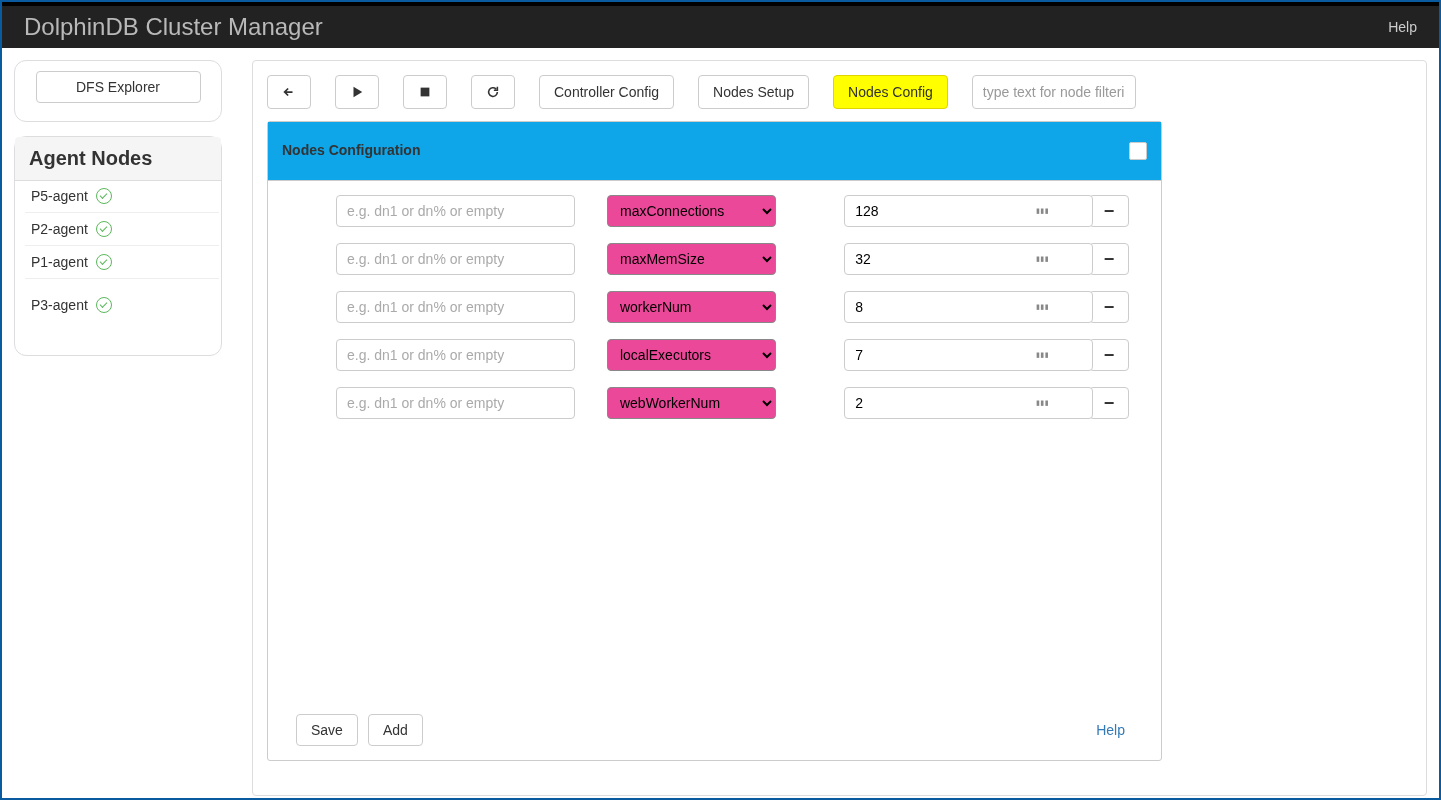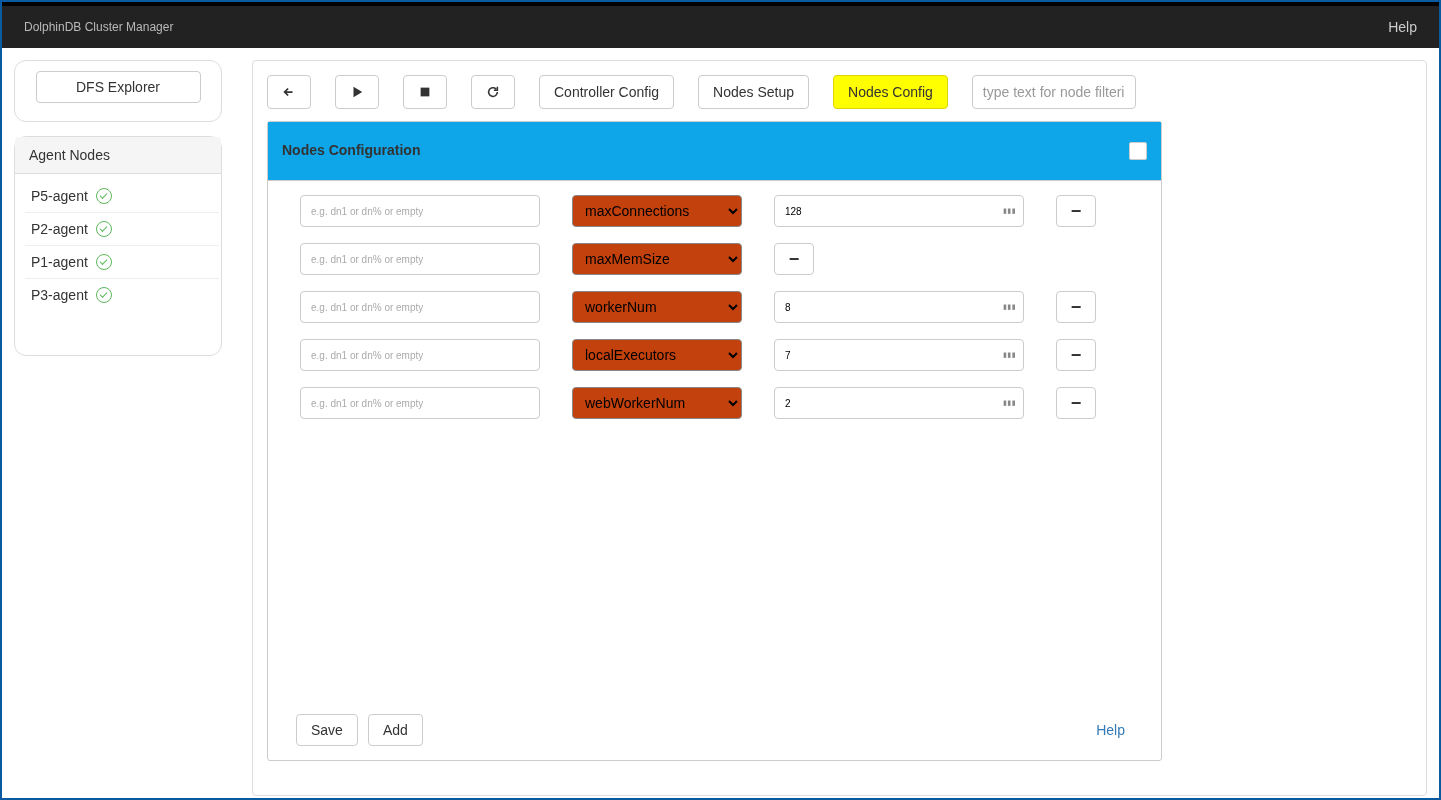--- a/index.html
+++ b/index.html
@@ -1,36 +1,36 @@
 <!DOCTYPE html>
 <html><head>
 <meta charset="utf-8">
 <style>
 * { margin: 0; padding: 0; box-sizing: border-box; font-family: "Helvetica Neue", Helvetica, Arial, sans-serif; }
 body { background: #fff; overflow: hidden; }
 
 .outer-frame { border: 2px solid #0a5aa0; width: 1441px; height: 800px; position: relative; background:#fff; }
 
 .top-bar { background: #222; height: 46px; display: flex; align-items: center; justify-content: space-between; padding: 0 22px; border-top: 4px solid #000; }
-.top-bar .title { color: #b9b9b9; font-size: 12px; font-weight: 400; }
+.top-bar .title { color: #b9b9b9; font-size: 24px; font-weight: 400; }
 .top-bar .help-top { color: #ccc; font-size: 14px; cursor: pointer; }
 
 .main-wrap { position: absolute; top: 58px; left: 12px; right: 12px; bottom: 2px; display: flex; gap: 30px; }
 
 .left-col { width: 208px; display: flex; flex-direction: column; gap: 14px; }
 .btn { background: #fff; border: 1px solid #ccc; border-radius: 4px; padding: 7px 14px; font-size: 14px; color: #333; cursor: pointer; }
 .dfs-btn { width: 165px; margin: 10px auto 0; display: block; text-align: center; }
 
 .panel { border: 1px solid #ddd; border-radius: 12px; background: #fff; }
-.panel-heading { background: #f5f5f5; border-bottom: 1px solid #ddd; padding: 10px 14px; font-size: 14px; color: #333; font-weight: 400; border-radius: 4px 4px 0 0; }
+.panel-heading { background: #f5f5f5; border-bottom: 1px solid #ddd; padding: 10px 14px; font-size: 20px; color: #333; font-weight: 700; border-radius: 4px 4px 0 0; }
 .agent-panel { height: 220px; position: relative; }
 .agent-body { position: absolute; top: 39px; bottom: 2px; left: 2px; right: 2px; overflow-y: scroll; }
 .agent-list { padding: 4px 0 0 8px; }
 .agent-item { display: flex; align-items: center; gap: 8px; padding: 8px 6px; border-bottom: 1px solid #eee; font-size: 14px; color: #333; }
-.agent-item:last-child { border-bottom: none; }
+.agent-item:last-child { border-bottom: none; margin-top: 10px; }
 .check-icon { width: 16px; height: 16px; border: 1.5px solid #5cb85c; border-radius: 50%; display: inline-flex; align-items: center; justify-content: center; }
 .check-icon::after { content: ""; width: 6px; height: 3px; border-left: 1.5px solid #5cb85c; border-bottom: 1.5px solid #5cb85c; transform: rotate(-45deg); margin-top: -2px; }
 
 .agent-body::-webkit-scrollbar { width: 16px; }
 .agent-body::-webkit-scrollbar-track { background: #f1f1f1; border-left: 1px solid #ddd; }
 .agent-body::-webkit-scrollbar-thumb { background: #c1c1c1; }
 .agent-body::-webkit-scrollbar-button { background: #f1f1f1; height: 16px; border: 1px solid #ddd; }
 
 .right-col { flex: 1; position: relative; border: 1px solid #ddd; border-radius: 4px; padding: 14px 14px 0; }
 
@@ -42,25 +42,25 @@
 .filter-input::placeholder { color: #999; }
 
 svg.ico { width: 14px; height: 14px; }
 
 .config-panel { border: 1px solid #ccc; border-radius: 3px; background: #fff; height: 640px; position: relative; }
 .config-heading { background: #0ea5e9; border-bottom: 1px solid #ccc; padding: 20px 14px; font-size: 14px; font-weight: 700; color: #333; display: flex; justify-content: space-between; align-items: flex-start; }
 .close-sq { width: 18px; height: 18px; background: #fff; border: 1px solid #ccc; border-radius: 2px; cursor: pointer; }
 
 .config-body { padding: 14px 32px 0; display: flex; flex-direction: column; gap: 16px; }
 .config-row { display: flex; gap: 32px; align-items: center; }
-.config-row input[type="text"] { height: 32px; border: 1px solid #ccc; border-radius: 4px; padding: 4px 10px; font-size: 10px; }
+.config-row input[type="text"] { height: 32px; border: 1px solid #ccc; border-radius: 4px; padding: 4px 10px; font-size: 14px; margin-left: 36px; }
 .config-row input[type="text"]::placeholder { color: #aaa; }
 .node-input { width: 240px; }
 .select-wrap { position: relative; width: 170px; }
-.select-wrap select { width: 100%; height: 32px; border: 1px solid #888; border-radius: 4px; padding: 0 8px; font-size: 14px; background: #c2410c; cursor: pointer; }
+.select-wrap select { width: 100%; height: 32px; border: 1px solid #888; border-radius: 4px; padding: 0 8px; font-size: 14px; background: #ec4899; cursor: pointer; }
 .val-wrap { position: relative; width: 250px; }
 .val-wrap input { width: 100%; padding-right: 30px; }
 .val-handle { position: absolute; right: 8px; top: 50%; transform: translateY(-50%); font-size: 7px; letter-spacing: 0.5px; color: #888; pointer-events: none; }
 .minus-btn { width: 40px; height: 32px; display: inline-flex; align-items: center; justify-content: center; font-size: 18px; font-weight: 700; }
 
 .config-footer { position: absolute; left: 28px; bottom: 14px; display: flex; gap: 10px; }
 .help-link { position: absolute; right: 36px; bottom: 22px; color: #337ab7; font-size: 14px; cursor: pointer; }
 .right-col { overflow: hidden; }
 
 .config-panel { z-index: 5; position: relative; width: 895px; }
@@ -148,20 +148,21 @@
         <div class="config-body" id="config-body">
             <div class="config-row">
               <input type="text" class="node-input" placeholder="e.g. dn1 or dn% or empty" style="">
               <div class="select-wrap"><select><option>maxConnections</option></select></div>
               <div class="val-wrap"><input type="text" value="128" style=""><span class="val-handle">▮▮▮</span></div>
               <button class="btn minus-btn">−</button>
             </div>
             <div class="config-row">
               <input type="text" class="node-input" placeholder="e.g. dn1 or dn% or empty" style="">
               <div class="select-wrap"><select><option>maxMemSize</option></select></div>
+              <div class="val-wrap"><input type="text" value="32" style=""><span class="val-handle">▮▮▮</span></div>
               <button class="btn minus-btn">−</button>
             </div>
             <div class="config-row">
               <input type="text" class="node-input" placeholder="e.g. dn1 or dn% or empty" style="">
               <div class="select-wrap"><select><option>workerNum</option></select></div>
               <div class="val-wrap"><input type="text" value="8" style=""><span class="val-handle">▮▮▮</span></div>
               <button class="btn minus-btn">−</button>
             </div>
             <div class="config-row">
               <input type="text" class="node-input" placeholder="e.g. dn1 or dn% or empty" style="">

